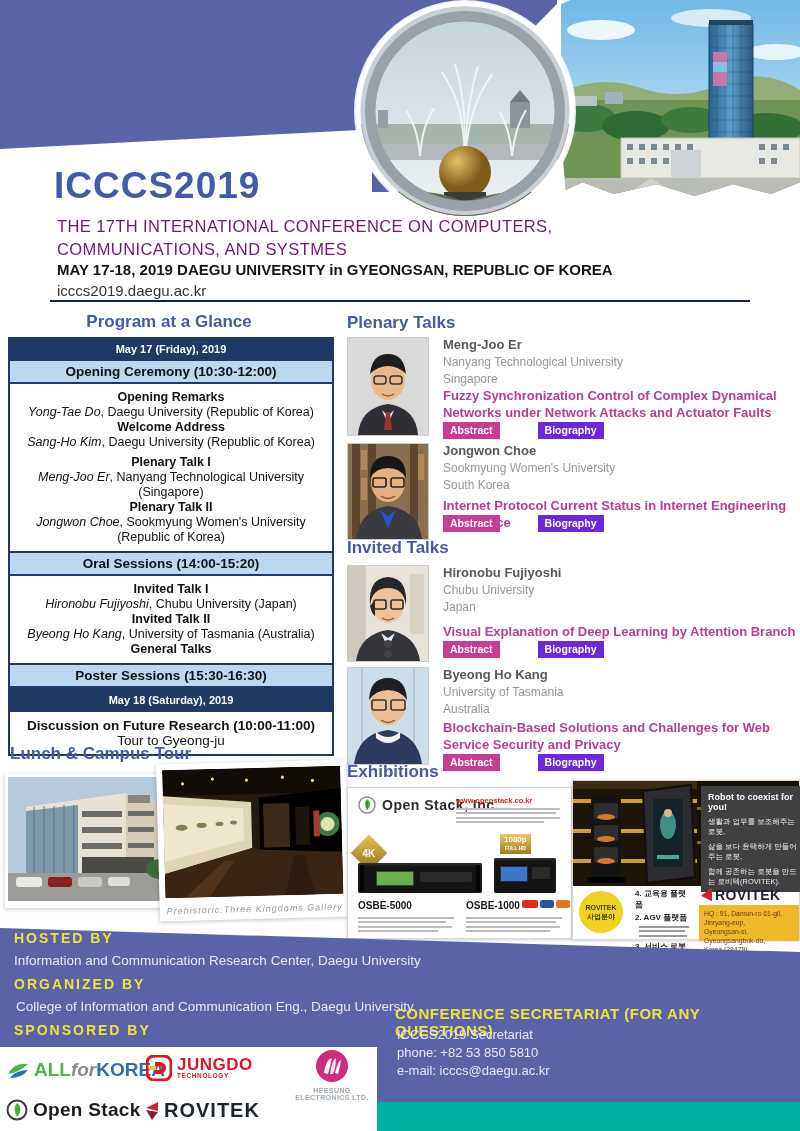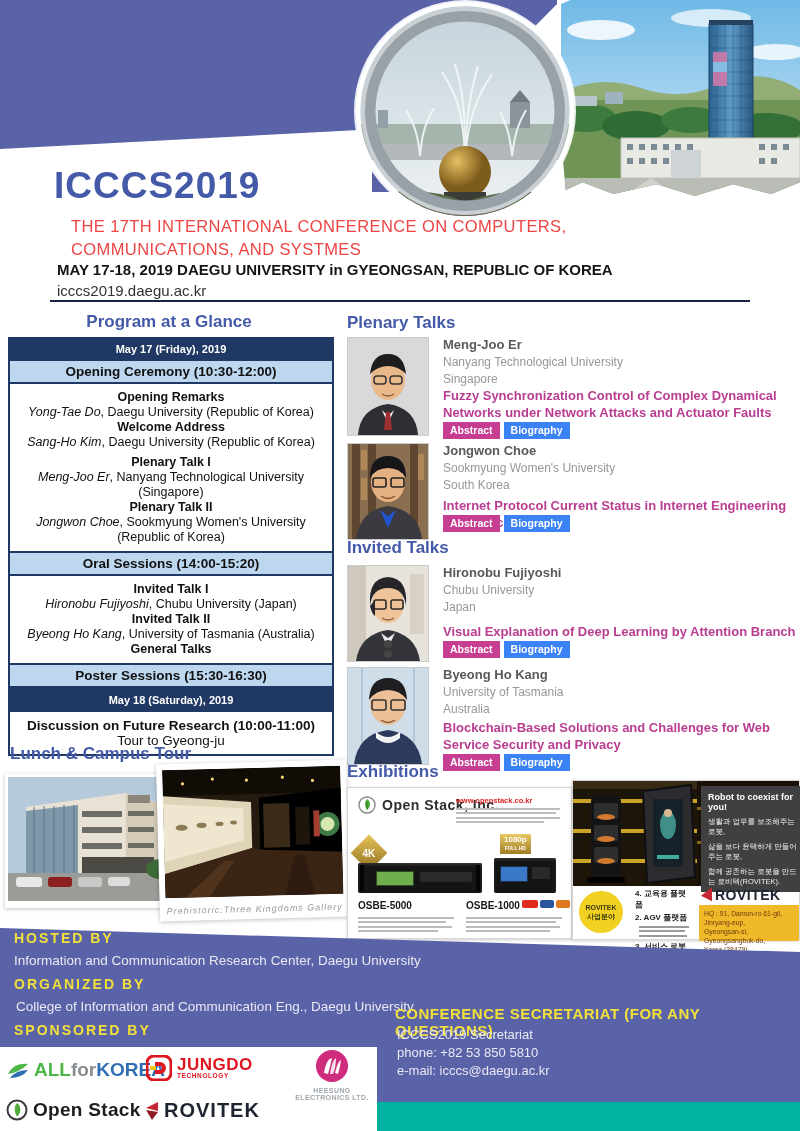--- a/index.html
+++ b/index.html
@@ -9,21 +9,21 @@
   
   .purple-band{left:0;top:0;width:800px;height:152px;background:#5a63a8;
       clip-path:polygon(0 0,557px 0,557px 4px,436px 126px,0 149px);}
   .purple-notch{left:372px;top:118px;width:28px;height:74px;background:#5a63a8;}
   .circle-photo{left:356px;top:2px;width:218px;height:218px;border-radius:50%;background:#fff;
       box-shadow:0 0 0 2px rgba(255,255,255,.9);}
   .circle-photo svg{position:absolute;left:4px;top:4px;border-radius:50%;}
   .tower-photo{left:561px;top:0;width:239px;height:198px;
       clip-path:polygon(0 2%,4% 0,100% 0,100% 92%,88% 98%,72% 93%,56% 99%,40% 93%,22% 98%,9% 92%,2% 96%,0 70%);}
   .title{left:54px;top:165px;font-size:37px;font-weight:bold;color:#4459a8;letter-spacing:1px;}
-  .subtitle{left:71px;top:215px;font-size:16.5px;color:#ef4444;line-height:23px;letter-spacing:.4px;}
+  .subtitle{left:57px;top:215px;font-size:16.5px;color:#701a75;line-height:23px;letter-spacing:.4px;}
   .datevenue{left:57px;top:261px;font-size:15px;font-weight:bold;color:#151515;}
   .website{left:57px;top:282px;font-size:15px;color:#333;}
   .hrule{left:50px;top:300px;width:700px;height:2px;background:#16243f;}
   
   .sec-head{font-size:17px;font-weight:bold;color:#4459a8;}
   
   .ptable{left:8px;top:337px;width:322px;border:2px solid #1f3864;background:#fff;}
   .pt-day{background:#1f3864;color:#fff;font-weight:bold;text-align:center;font-size:11px;
       padding:4px 0;}
   .pt-session{background:#bdd7ee;color:#101010;font-weight:bold;text-align:center;font-size:13.5px;
@@ -38,21 +38,21 @@
   .speaker{left:347px;width:450px;}
   .sp-photo{position:absolute;left:0;top:0;width:80px;border:1px solid #ccc;}
   .sp-text{margin-left:96px;}
   .sp-name{font-size:13px;font-weight:bold;color:#595959;}
   .sp-aff{font-size:12px;color:#979797;margin-top:3px;}
   .sp-title{position:absolute;left:96px;font-size:13px;font-weight:bold;color:#b93d90;
       width:356px;line-height:17px;}
   .btnrow{position:absolute;left:96px;display:flex;gap:4px;}
   .btn{font-size:10.5px;font-weight:bold;color:#fff;padding:2px 7px 3px;cursor:pointer;}
   .btn-abstract{background:#c73d92;}
-  .btn-bio{background:#3b82f6;}
+  .btn-bio{background:#6d28d9;margin-left:34px;}
   
   .photo-frame{background:#fff;box-shadow:0 1px 4px rgba(0,0,0,.25);}
   .polaroid{transform:rotate(-1.5deg);padding:6px 6px 2px;}
   .pol-caption{text-align:center;font-size:9px;color:#9a9a9a;font-style:italic;
       letter-spacing:1px;padding:4px 0 3px;}
   
   .exh-card{background:#fff;border:1px solid #d8d8d8;box-shadow:0 1px 3px rgba(0,0,0,.2);}
   .os-logo-row{position:absolute;left:10px;top:8px;display:flex;align-items:center;gap:6px;}
   .os-name{font-size:14px;color:#2e2e2e;font-weight:bold;letter-spacing:.5px;}
   .os-url{font-size:7.5px;font-weight:bold;color:#d22;}
@@ -567,21 +567,21 @@
   <div class="abs secr-line" style="left:397px;top:1063px;">e-mail: icccs@daegu.ac.kr</div>
 
   <div class="abs sponsor-card">
 
     <div class="logo-row" style="left:6px;top:12px;gap:4px;">
       <svg width="24" height="20" viewBox="0 0 24 20">
         <path d="M2 14 Q8 2 22 4 Q14 12 2 14 Z" fill="#4db748"></path>
         <path d="M4 18 Q10 10 22 10 Q16 18 4 18 Z" fill="#2f6eb5"></path>
       </svg>
       <span class="allforland">
-        <span style="color:#4db748;">ALL</span><span style="color:#8a8d90;">for</span><span style="color:#2f6eb5;">KOREA</span>
+        <span style="color:#4db748;">ALL</span><span style="color:#8a8d90;font-style:italic;">for</span><span style="color:#2f6eb5;">KOREA</span>
       </span>
     </div>
     <div class="logo-row" style="left:146px;top:8px;gap:5px;">
       <svg width="26" height="26" viewBox="0 0 26 26">
         <rect x="1" y="1" width="24" height="24" rx="7" fill="none" stroke="#e0161f" stroke-width="3"></rect>
         <path d="M9 7 h5 a6 6 0 0 1 0 12 h-5 v-4 h5 a2 2 0 0 0 0 -4 h-5 Z" fill="#e0161f"></path>
         <rect x="4" y="11" width="6" height="4" fill="#f5c518"></rect>
       </svg>
       <span>
         <div class="jungdo-main">JUNGDO</div>

